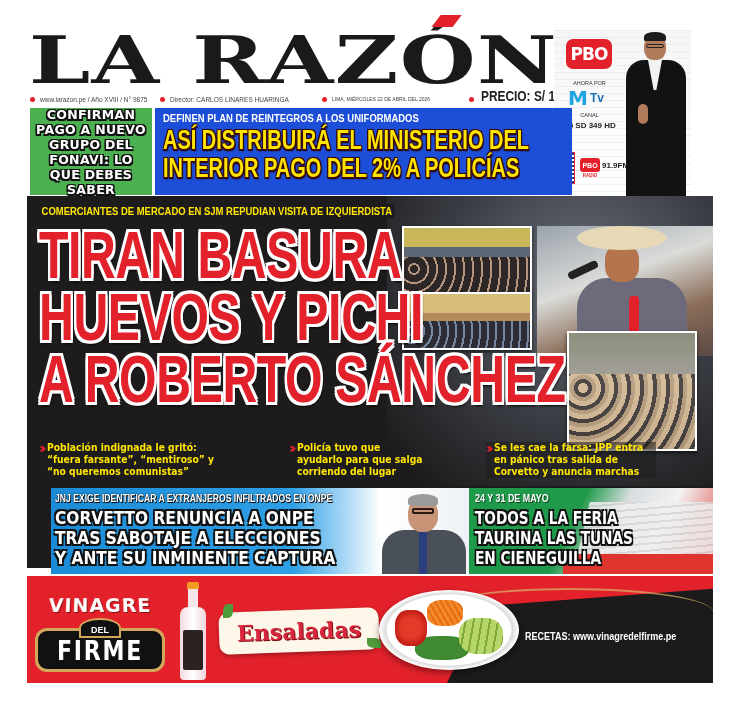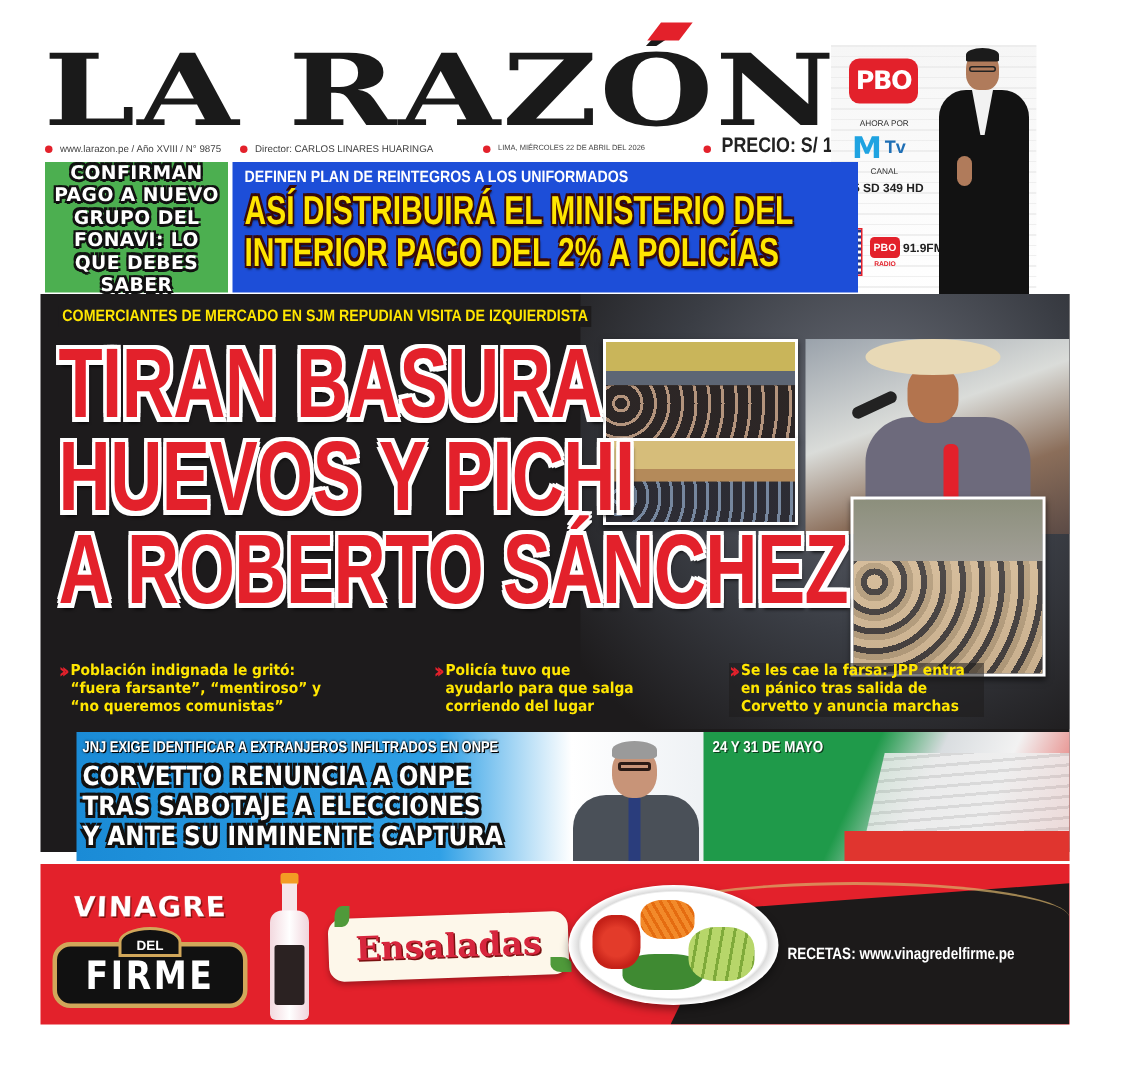--- a/index.html
+++ b/index.html
@@ -250,20 +250,25 @@
       <span>CORVETTO RENUNCIA A ONPE</span>
       <span>TRAS SABOTAJE A ELECCIONES</span>
       <span>Y ANTE SU INMINENTE CAPTURA</span>
     </div>
   </div>
 
   <div class="box-greenred">
     <div class="stands"></div>
     <div class="redfloor"></div>
     <div class="kicker">24 Y 31 DE MAYO</div>
+    <div class="headline">
+      <span>TODOS A LA FERIA</span>
+      <span>TAURINA LAS TUNAS</span>
+      <span>EN CIENEGUILLA</span>
+    </div>
   </div>
 
   <div class="ad-bottom">
     <div class="dark"></div>
     <div class="gold"></div>
     <div class="vinagre">
       <div class="arc">VINAGRE</div>
       <div class="plate"></div>
       <div class="del">DEL</div>
       <div class="firme">FIRME</div>

